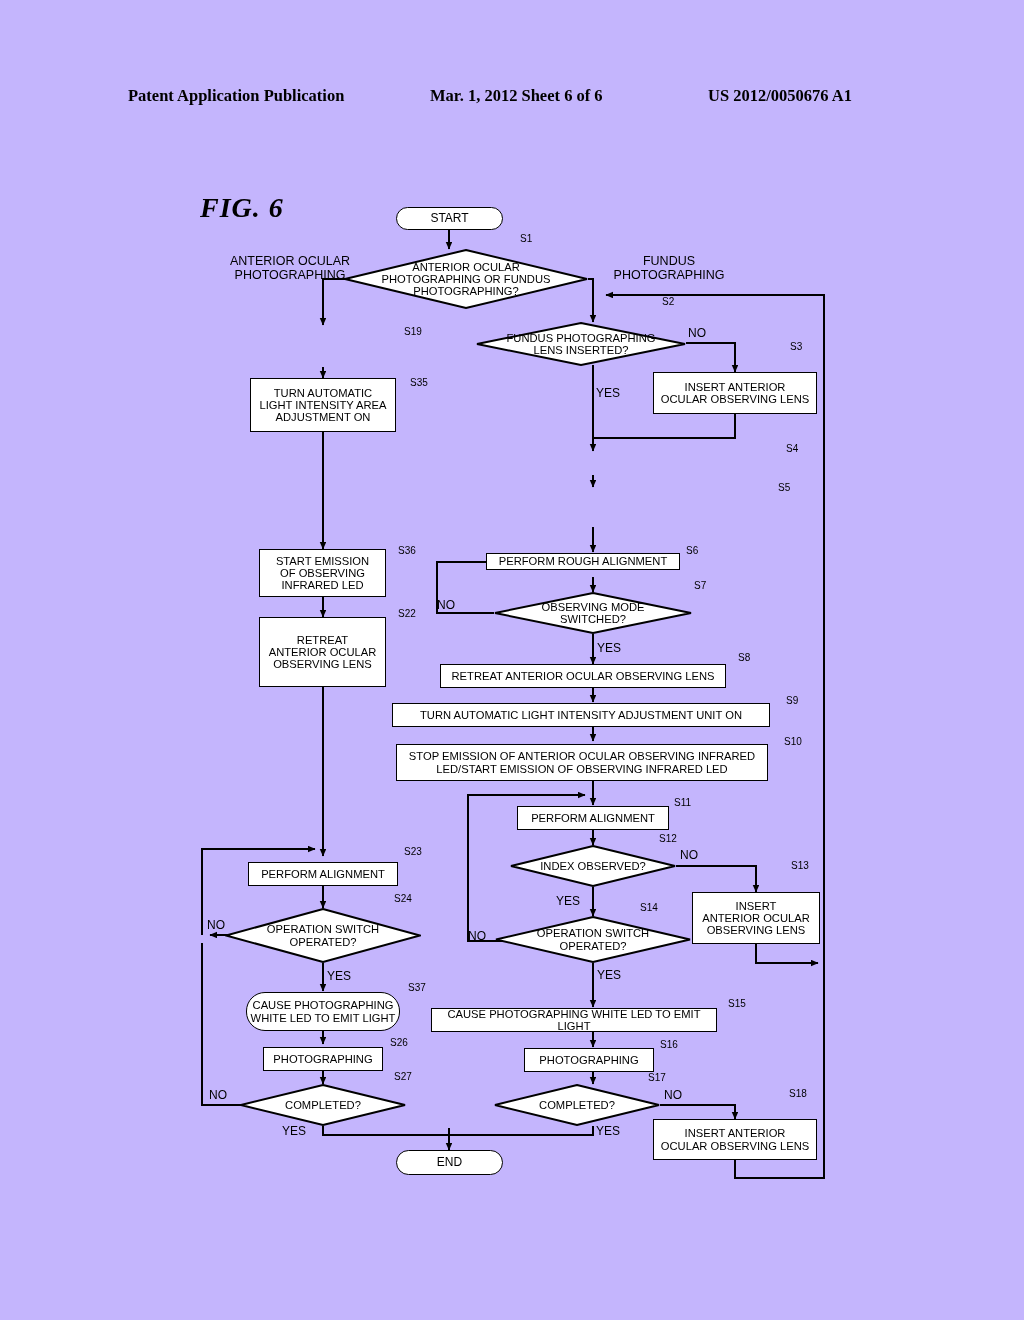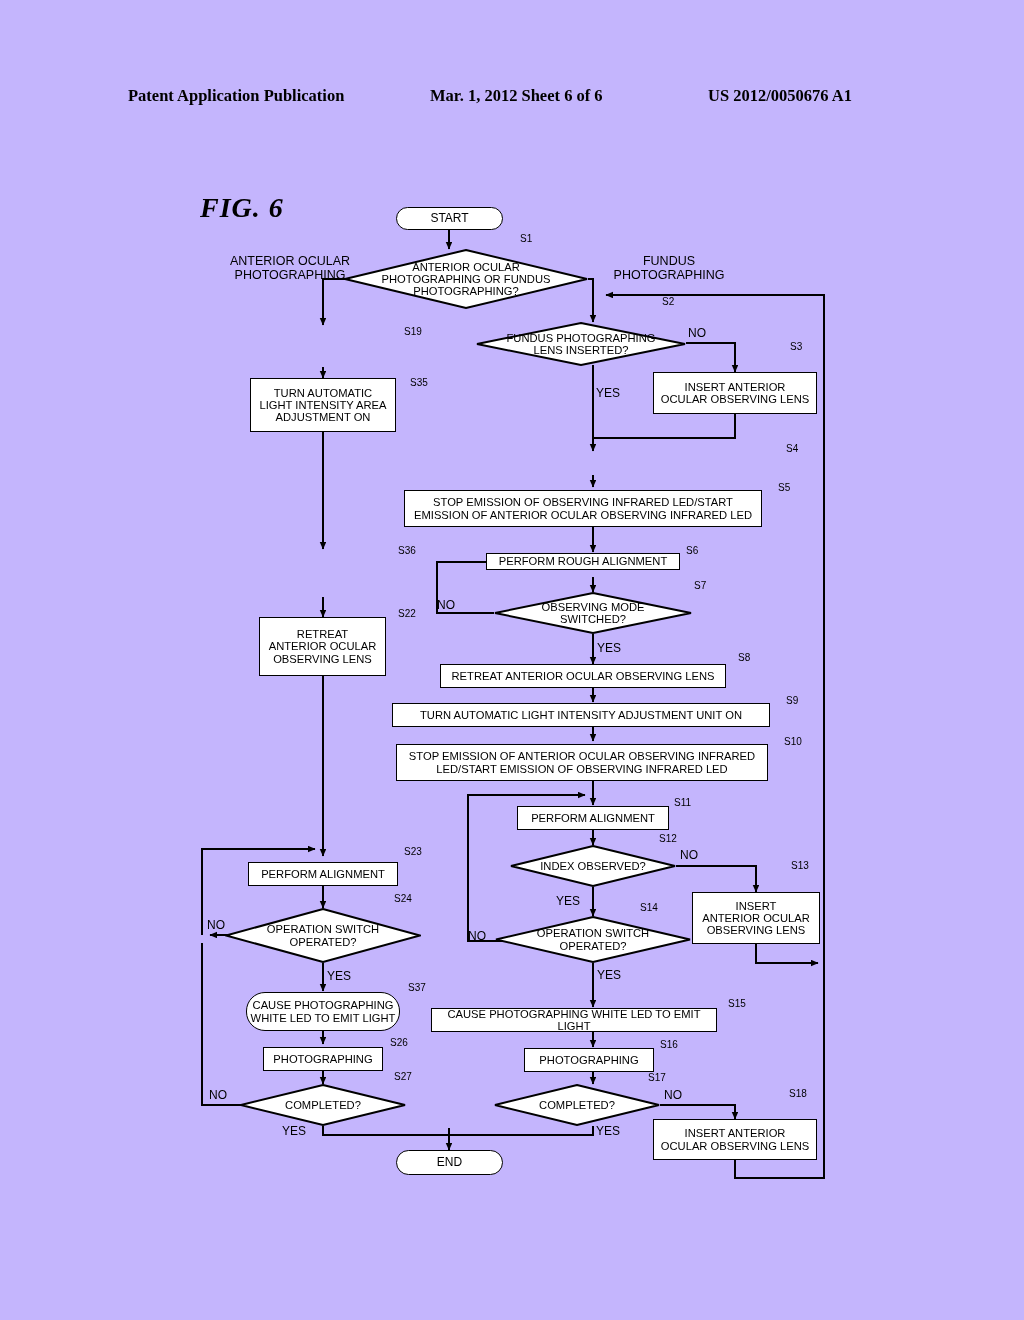--- a/index.html
+++ b/index.html
@@ -172,26 +172,27 @@
 
   <div class="node proc" style="left:250px;top:378px;width:146px;height:54px;">
     <span style="white-space:pre-line;">TURN AUTOMATIC
 LIGHT INTENSITY AREA
 ADJUSTMENT ON</span>
   </div>
   <div class="slbl" style="left:410px;top:377px;">S35</div>
 
   <div class="slbl" style="left:786px;top:443px;">S4</div>
 
-  <div class="node proc" style="left:404px;top:490px;width:358px;height:37px;">
-    <span style="white-space:pre-line;">STOP EMISSION OF OBSERVING INFRARED LED/START
-EMISSION OF ANTERIOR OCULAR OBSERVING INFRARED LED</span>
-  </div>
   <div class="slbl" style="left:778px;top:482px;">S5</div>
 
+  <div class="node proc" style="left:259px;top:549px;width:127px;height:48px;">
+    <span style="white-space:pre-line;">START EMISSION
+OF OBSERVING
+INFRARED LED</span>
+  </div>
   <div class="slbl" style="left:398px;top:545px;">S36</div>
 
   <div class="node proc" style="left:486px;top:553px;width:194px;height:17px;text-align:right;">
     <span>PERFORM  ROUGH ALIGNMENT</span>
   </div>
   <div class="slbl" style="left:686px;top:545px;">S6</div>
 
   <div class="node dia" style="left:494px;top:592px;width:198px;height:42px;">
     <svg width="198" height="42" viewBox="0 0 198 42">
         <polygon points="99,1 197,21 99,41 1,21" fill="#fff" stroke="#000" stroke-width="2"></polygon>
@@ -271,21 +272,21 @@
   <div class="slbl" style="left:648px;top:1072px;">S17</div>
   <div class="branch" style="left:664px;top:1088px;">NO</div>
   <div class="branch" style="left:596px;top:1124px;">YES</div>
 
   <div class="node proc" style="left:653px;top:1119px;width:164px;height:41px;">
     <span style="white-space:pre-line;">INSERT ANTERIOR
 OCULAR OBSERVING LENS</span>
   </div>
   <div class="slbl" style="left:789px;top:1088px;">S18</div>
 
-  <div class="node proc" style="left:259px;top:617px;width:127px;height:59px;">
+  <div class="node proc" style="left:259px;top:617px;width:127px;height:70px;">
     <span style="white-space:pre-line;">RETREAT
 ANTERIOR OCULAR
 OBSERVING LENS</span>
   </div>
   <div class="slbl" style="left:398px;top:608px;">S22</div>
 
   <div class="node proc" style="left:248px;top:862px;width:150px;height:24px;">
     <span>PERFORM ALIGNMENT</span>
   </div>
   <div class="slbl" style="left:404px;top:846px;">S23</div>

